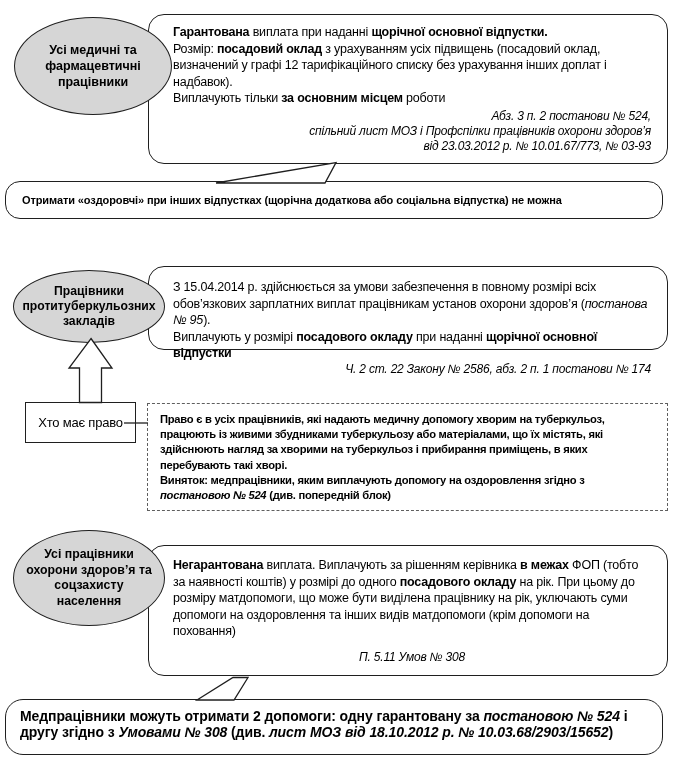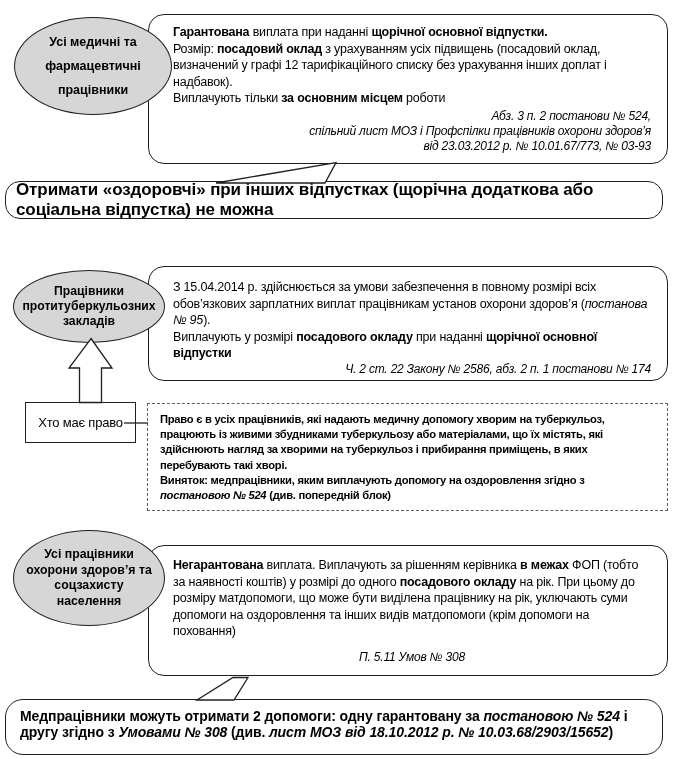--- a/index.html
+++ b/index.html
@@ -9,38 +9,38 @@
   }
   *{box-sizing:border-box;margin:0;padding:0;}
   html,body{background:var(--page-bg);}
   body{font-family:"Liberation Sans", sans-serif; color:#000;}
   #canvas{position:relative;width:674px;height:759px;background:var(--page-bg);overflow:hidden;}
 
   
   .card{position:absolute;background:#fff;border:1.4px solid var(--line);border-radius:16px;
         display:flex;flex-direction:column;}
   #card1{left:148px;top:14px;width:520px;height:150px;padding:9px 16px 9px 24px;}
-  #card2{left:148px;top:266px;width:520px;height:115px;padding:12px 16px 17px 24px;}
+  #card2{left:148px;top:266px;width:520px;height:84px;padding:12px 16px 17px 24px;}
   #card3{left:148px;top:545px;width:520px;height:131px;padding:11px 16px 10px 24px;align-items:center;}
   .card .body{font-size:12.5px;line-height:16.6px;letter-spacing:-0.2px;}
   .card .citation{margin-top:auto;text-align:right;font-style:italic;font-size:12px;
                   line-height:15px;letter-spacing:-0.2px;}
 
   
   .ellipse{position:absolute;background:var(--ellipse-fill);border:1.5px solid var(--line);
            border-radius:50%;display:flex;align-items:center;justify-content:center;
            text-align:center;font-weight:bold;z-index:4;padding:0 9px;}
-  #ellipse1{left:14px;top:17px;width:158px;height:98px;font-size:12.5px;line-height:24px;}
+  #ellipse1{left:14px;top:17px;width:158px;height:98px;font-size:12.5px;line-height:16px;}
   #ellipse2{left:13px;top:270px;width:152px;height:73px;font-size:12.2px;line-height:15px;}
   #ellipse3{left:13px;top:530px;width:152px;height:96px;font-size:12.3px;line-height:15.5px;}
 
   
   .banner{position:absolute;background:#fff;border:1.4px solid var(--line);font-weight:bold;z-index:2;}
   #banner1{left:5px;top:181px;width:658px;height:38px;border-radius:15px;display:flex;
-           align-items:center;padding:0 10px;font-size:17px;letter-spacing:-0.1px;}
+           align-items:center;padding:0 16px;font-size:11px;letter-spacing:-0.1px;}
   #banner2{left:5px;top:699px;width:658px;height:56px;border-radius:18px;
            padding:9px 14px 0;font-size:14px;line-height:15.5px;letter-spacing:-0.1px;}
 
   
   #whoBox{position:absolute;left:13px;top:402px;width:111px;height:41px;background:#fff;
           border:1.4px solid var(--line);display:flex;align-items:center;justify-content:center;
           font-size:13px;letter-spacing:-0.2px;z-index:2;margin-left:12px;}
 
   
   #exceptionBox{position:absolute;left:147px;top:403px;width:521px;min-height:98px;

